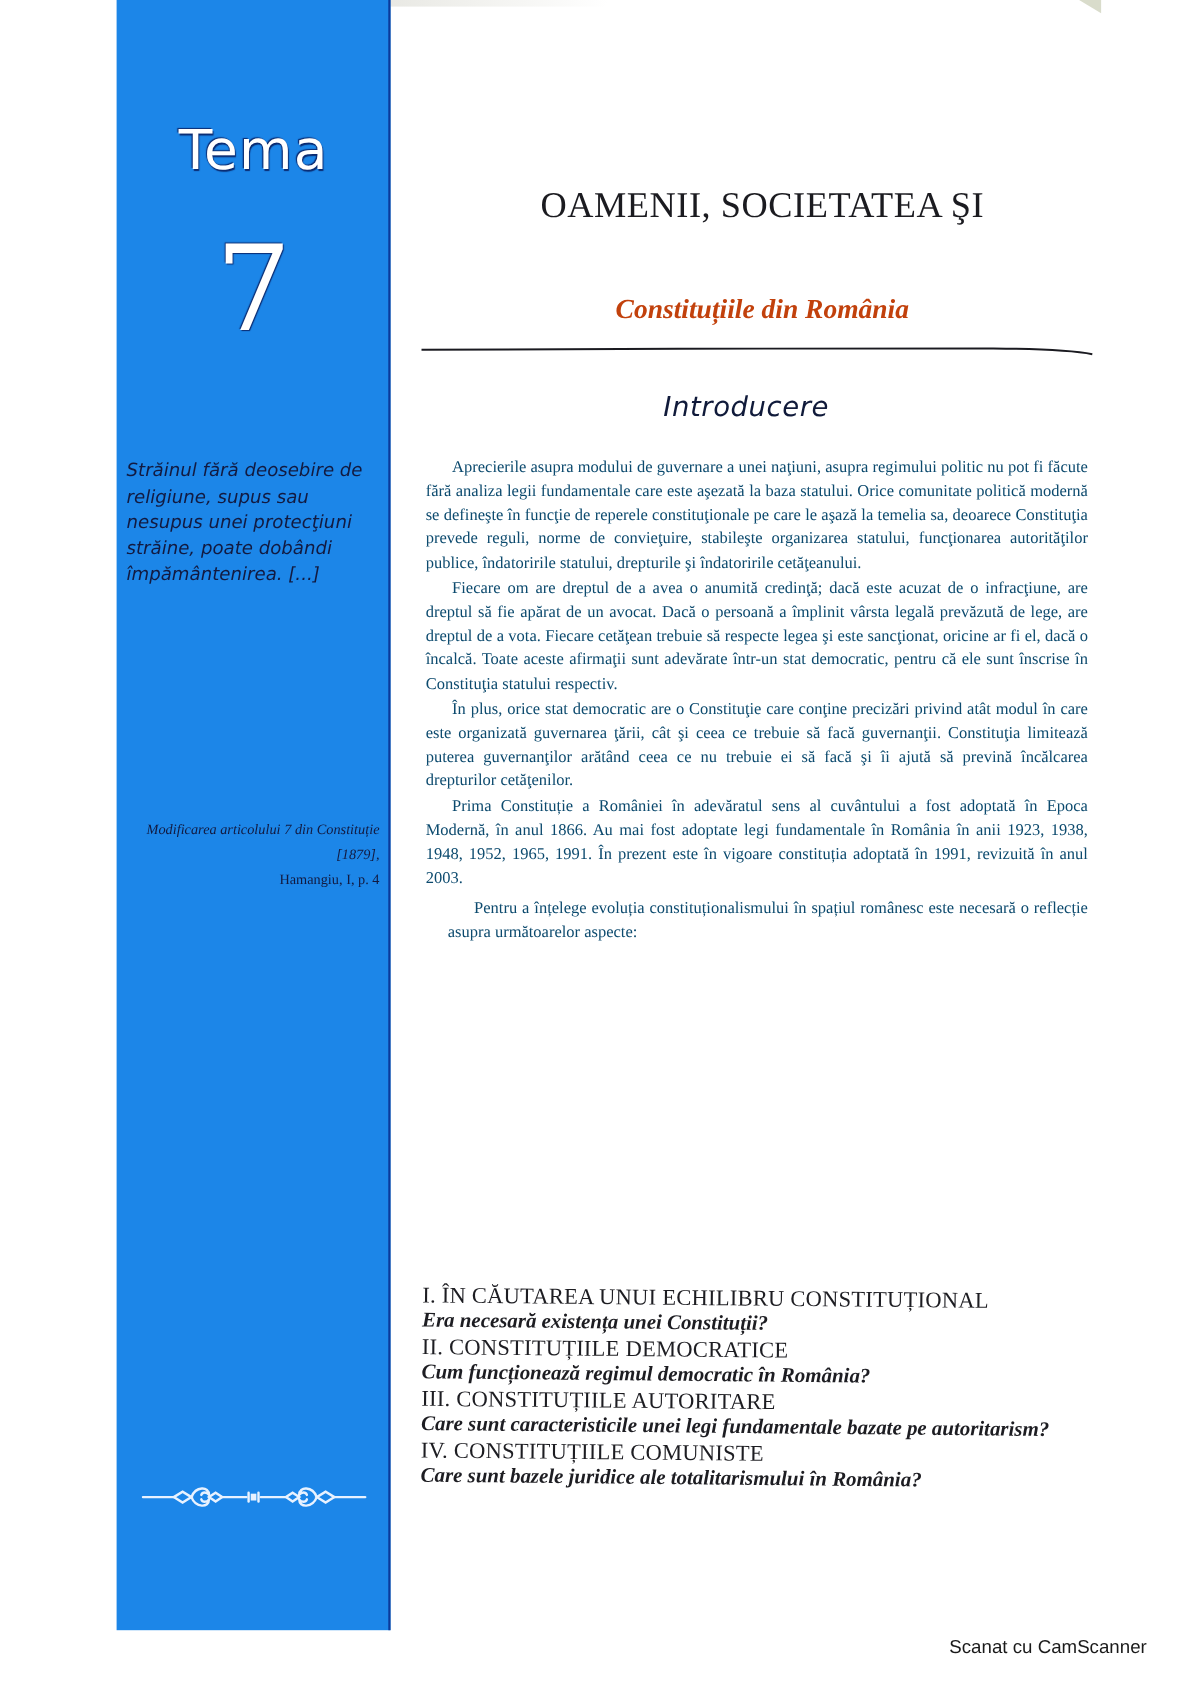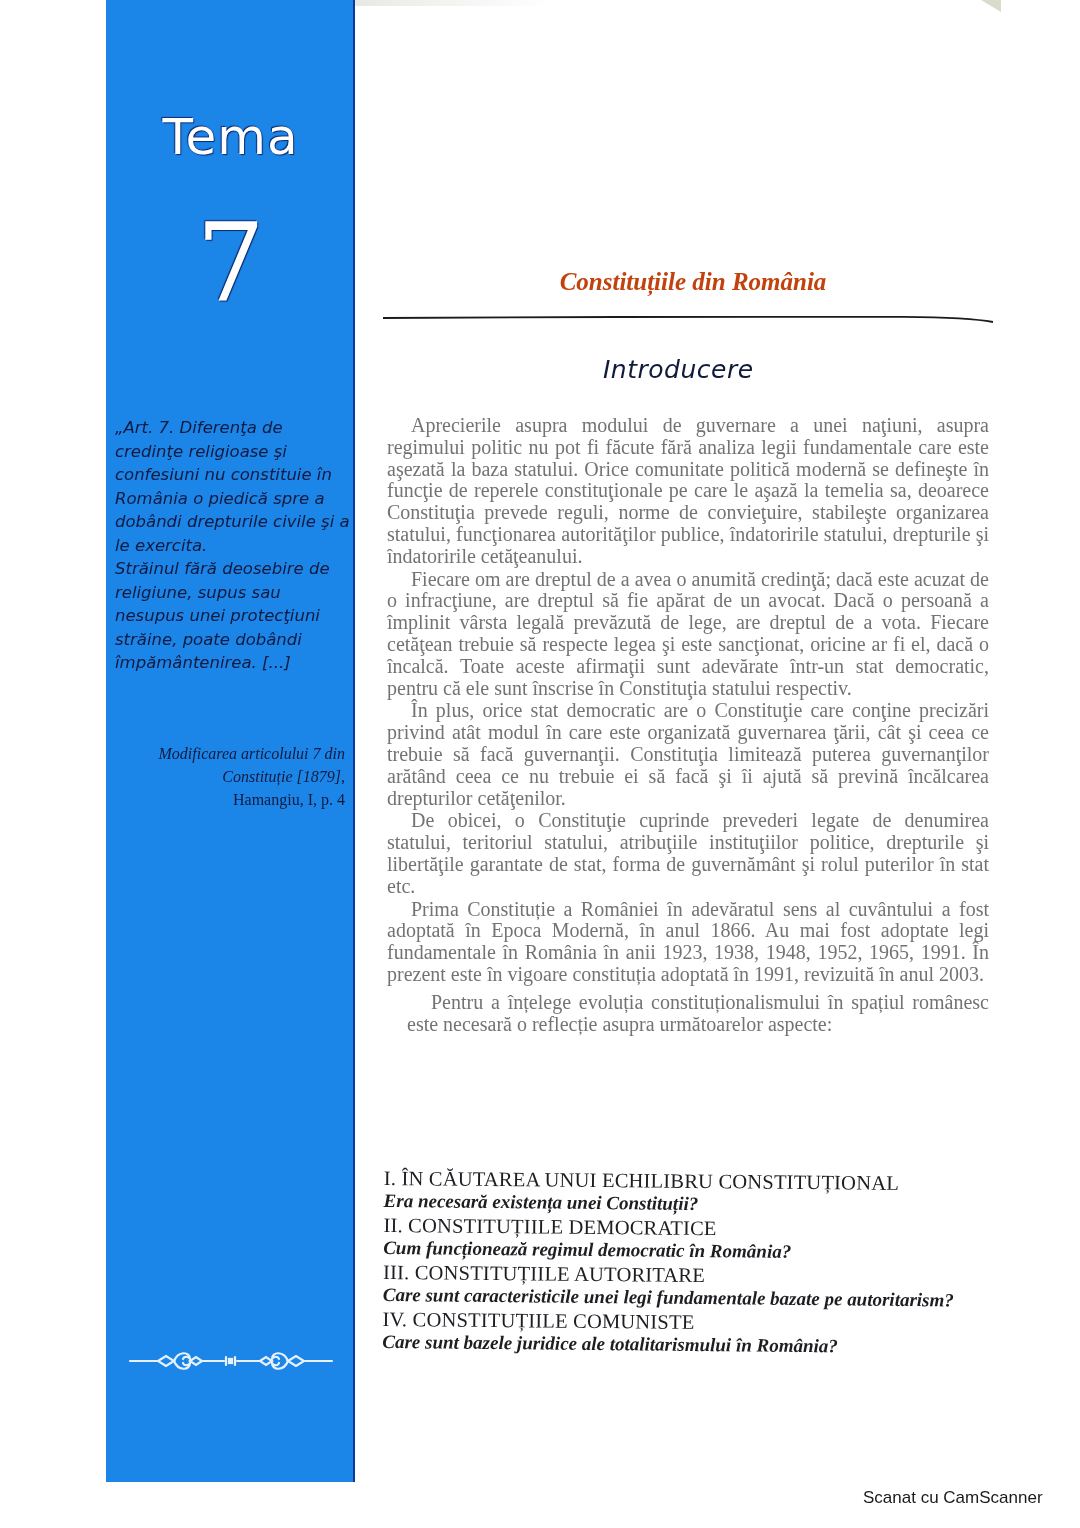--- a/index.html
+++ b/index.html
@@ -77,21 +77,21 @@
       color: #121a40;
       margin: 0;
     }
     .quote p { margin: 0; }
     .citation {
       position: absolute;
       right: 8px; top: 742px;
       width: 236px;
       text-align: right;
       font-family: "Liberation Serif", serif;
-      font-size: 16px;
+      font-size: 13px;
       line-height: 23px;
       color: #121a40;
     }
     .citation .it { font-style: italic; }
     .ornament {
       position: absolute;
       left: 22px; top: 1347px;
       width: 206px; height: 28px;
     }
     
@@ -133,23 +133,23 @@
       font-weight: normal;
       color: #101a3a;
       margin: 0;
       letter-spacing: 0.5px;
     }
     .body-text {
       position: absolute;
       left: 374px; top: 415px;
       width: 602px;
       font-family: "Liberation Serif", serif;
-      font-size: 20px;
+      font-size: 15px;
       line-height: 21.8px;
-      color: #737373;
+      color: #0c4a6e;
       text-align: justify;
     }
     .body-text p {
       margin: 0;
       text-indent: 24px;
     }
     .body-text p + p { margin-top: 1px; }
     .body-text p.gap { margin-top: 6px; margin-left: 20px; }
     .sections {
       position: absolute;
@@ -186,21 +186,20 @@
 
 <div class="page">
   <div class="top-smudge"></div>
   <div class="corner-fold"></div>
 
   <aside class="sidebar">
     <div class="tema-word">Tema</div>
     <div class="tema-number">7</div>
 
     <blockquote class="quote">
-      <p>„Art. 7. Diferenţa de credinţe religioase şi confesiuni nu constituie în România o piedică spre a dobândi drepturile civile şi a le exercita.</p>
       <p>Străinul fără deosebire de religiune, supus sau nesupus unei protecţiuni străine, poate dobândi împământenirea. [...]</p>
     </blockquote>
 
     <div class="citation">
       <span class="it">Modificarea articolului 7 din Constituție [1879],</span><br>
       <span>Hamangiu, I, p. 4</span>
     </div>
 
     <svg class="ornament" viewBox="0 0 206 28" xmlns="http://www.w3.org/2000/svg">
       <g fill="none" stroke="#e8f2ff" stroke-width="2.2" stroke-linecap="round">
@@ -215,35 +214,34 @@
         <line x1="109" y1="14" x2="132" y2="14"></line>
         <path d="M132 14 L138 10 L144 14 L138 18 Z"></path>
         <path d="M160 14 C156 4, 144 4, 144 12 C146 9, 150 9, 151 12 M160 14 C156 24, 144 24, 144 16 C146 19, 150 19, 151 16"></path>
         <path d="M160 14 L168 9 L176 14 L168 19 Z"></path>
         <line x1="176" y1="14" x2="204" y2="14"></line>
       </g>
     </svg>
   </aside>
 
   <h1 class="main-title">
-    <br>
+    <span>OAMENII, SOCIETATEA ŞI</span><br>
   </h1>
   <h2 class="subtitle">Constituțiile din România</h2>
 
   <svg class="divider" viewBox="0 0 612 16" xmlns="http://www.w3.org/2000/svg">
     <path d="M0 8 C 150 7.2, 400 6.2, 520 6.8 C 570 7.2, 595 9, 610 12" fill="none" stroke="#1a1a20" stroke-width="1.8"></path>
   </svg>
 
   <h3 class="intro-heading">Introducere</h3>
 
   <div class="body-text">
     <p>Aprecierile asupra modului de guvernare a unei naţiuni, asupra regimului politic nu pot fi făcute fără analiza legii fundamentale care este aşezată la baza statului. Orice comunitate politică modernă se defineşte în funcţie de reperele constituţionale pe care le aşază la temelia sa, deoarece Constituţia prevede reguli, norme de convieţuire, stabileşte organizarea statului, funcţionarea autorităţilor publice, îndatoririle statului, drepturile şi îndatoririle cetăţeanului.</p>
     <p>Fiecare om are dreptul de a avea o anumită credinţă; dacă este acuzat de o infracţiune, are dreptul să fie apărat de un avocat. Dacă o persoană a împlinit vârsta legală prevăzută de lege, are dreptul de a vota. Fiecare cetăţean trebuie să respecte legea şi este sancţionat, oricine ar fi el, dacă o încalcă. Toate aceste afirmaţii sunt adevărate într-un stat democratic, pentru că ele sunt înscrise în Constituţia statului respectiv.</p>
     <p>În plus, orice stat democratic are o Constituţie care conţine precizări privind atât modul în care este organizată guvernarea ţării, cât şi ceea ce trebuie să facă guvernanţii. Constituţia limitează puterea guvernanţilor arătând ceea ce nu trebuie ei să facă şi îi ajută să prevină încălcarea drepturilor cetăţenilor.</p>
-    <p>De obicei, o Constituţie cuprinde prevederi legate de denumirea statului, teritoriul statului, atribuţiile instituţiilor politice, drepturile şi libertăţile garantate de stat, forma de guvernământ şi rolul puterilor în stat etc.</p>
     <p>Prima Constituție a României în adevăratul sens al cuvântului a fost adoptată în Epoca Modernă, în anul 1866. Au mai fost adoptate legi fundamentale în România în anii 1923, 1938, 1948, 1952, 1965, 1991. În prezent este în vigoare constituția adoptată în 1991, revizuită în anul 2003.</p>
     <p class="gap">Pentru a înțelege evoluția constituționalismului în spațiul românesc este necesară o reflecție asupra următoarelor aspecte:</p>
   </div>
 
   <div class="sections">
     <div class="sec-title">I. ÎN CĂUTAREA UNUI ECHILIBRU CONSTITUȚIONAL</div>
     <div class="sec-q">Era necesară existența unei Constituții?</div>
     <div class="sec-title">II. CONSTITUȚIILE DEMOCRATICE</div>
     <div class="sec-q">Cum funcționează regimul democratic în România?</div>
     <div class="sec-title">III. CONSTITUȚIILE AUTORITARE</div>

